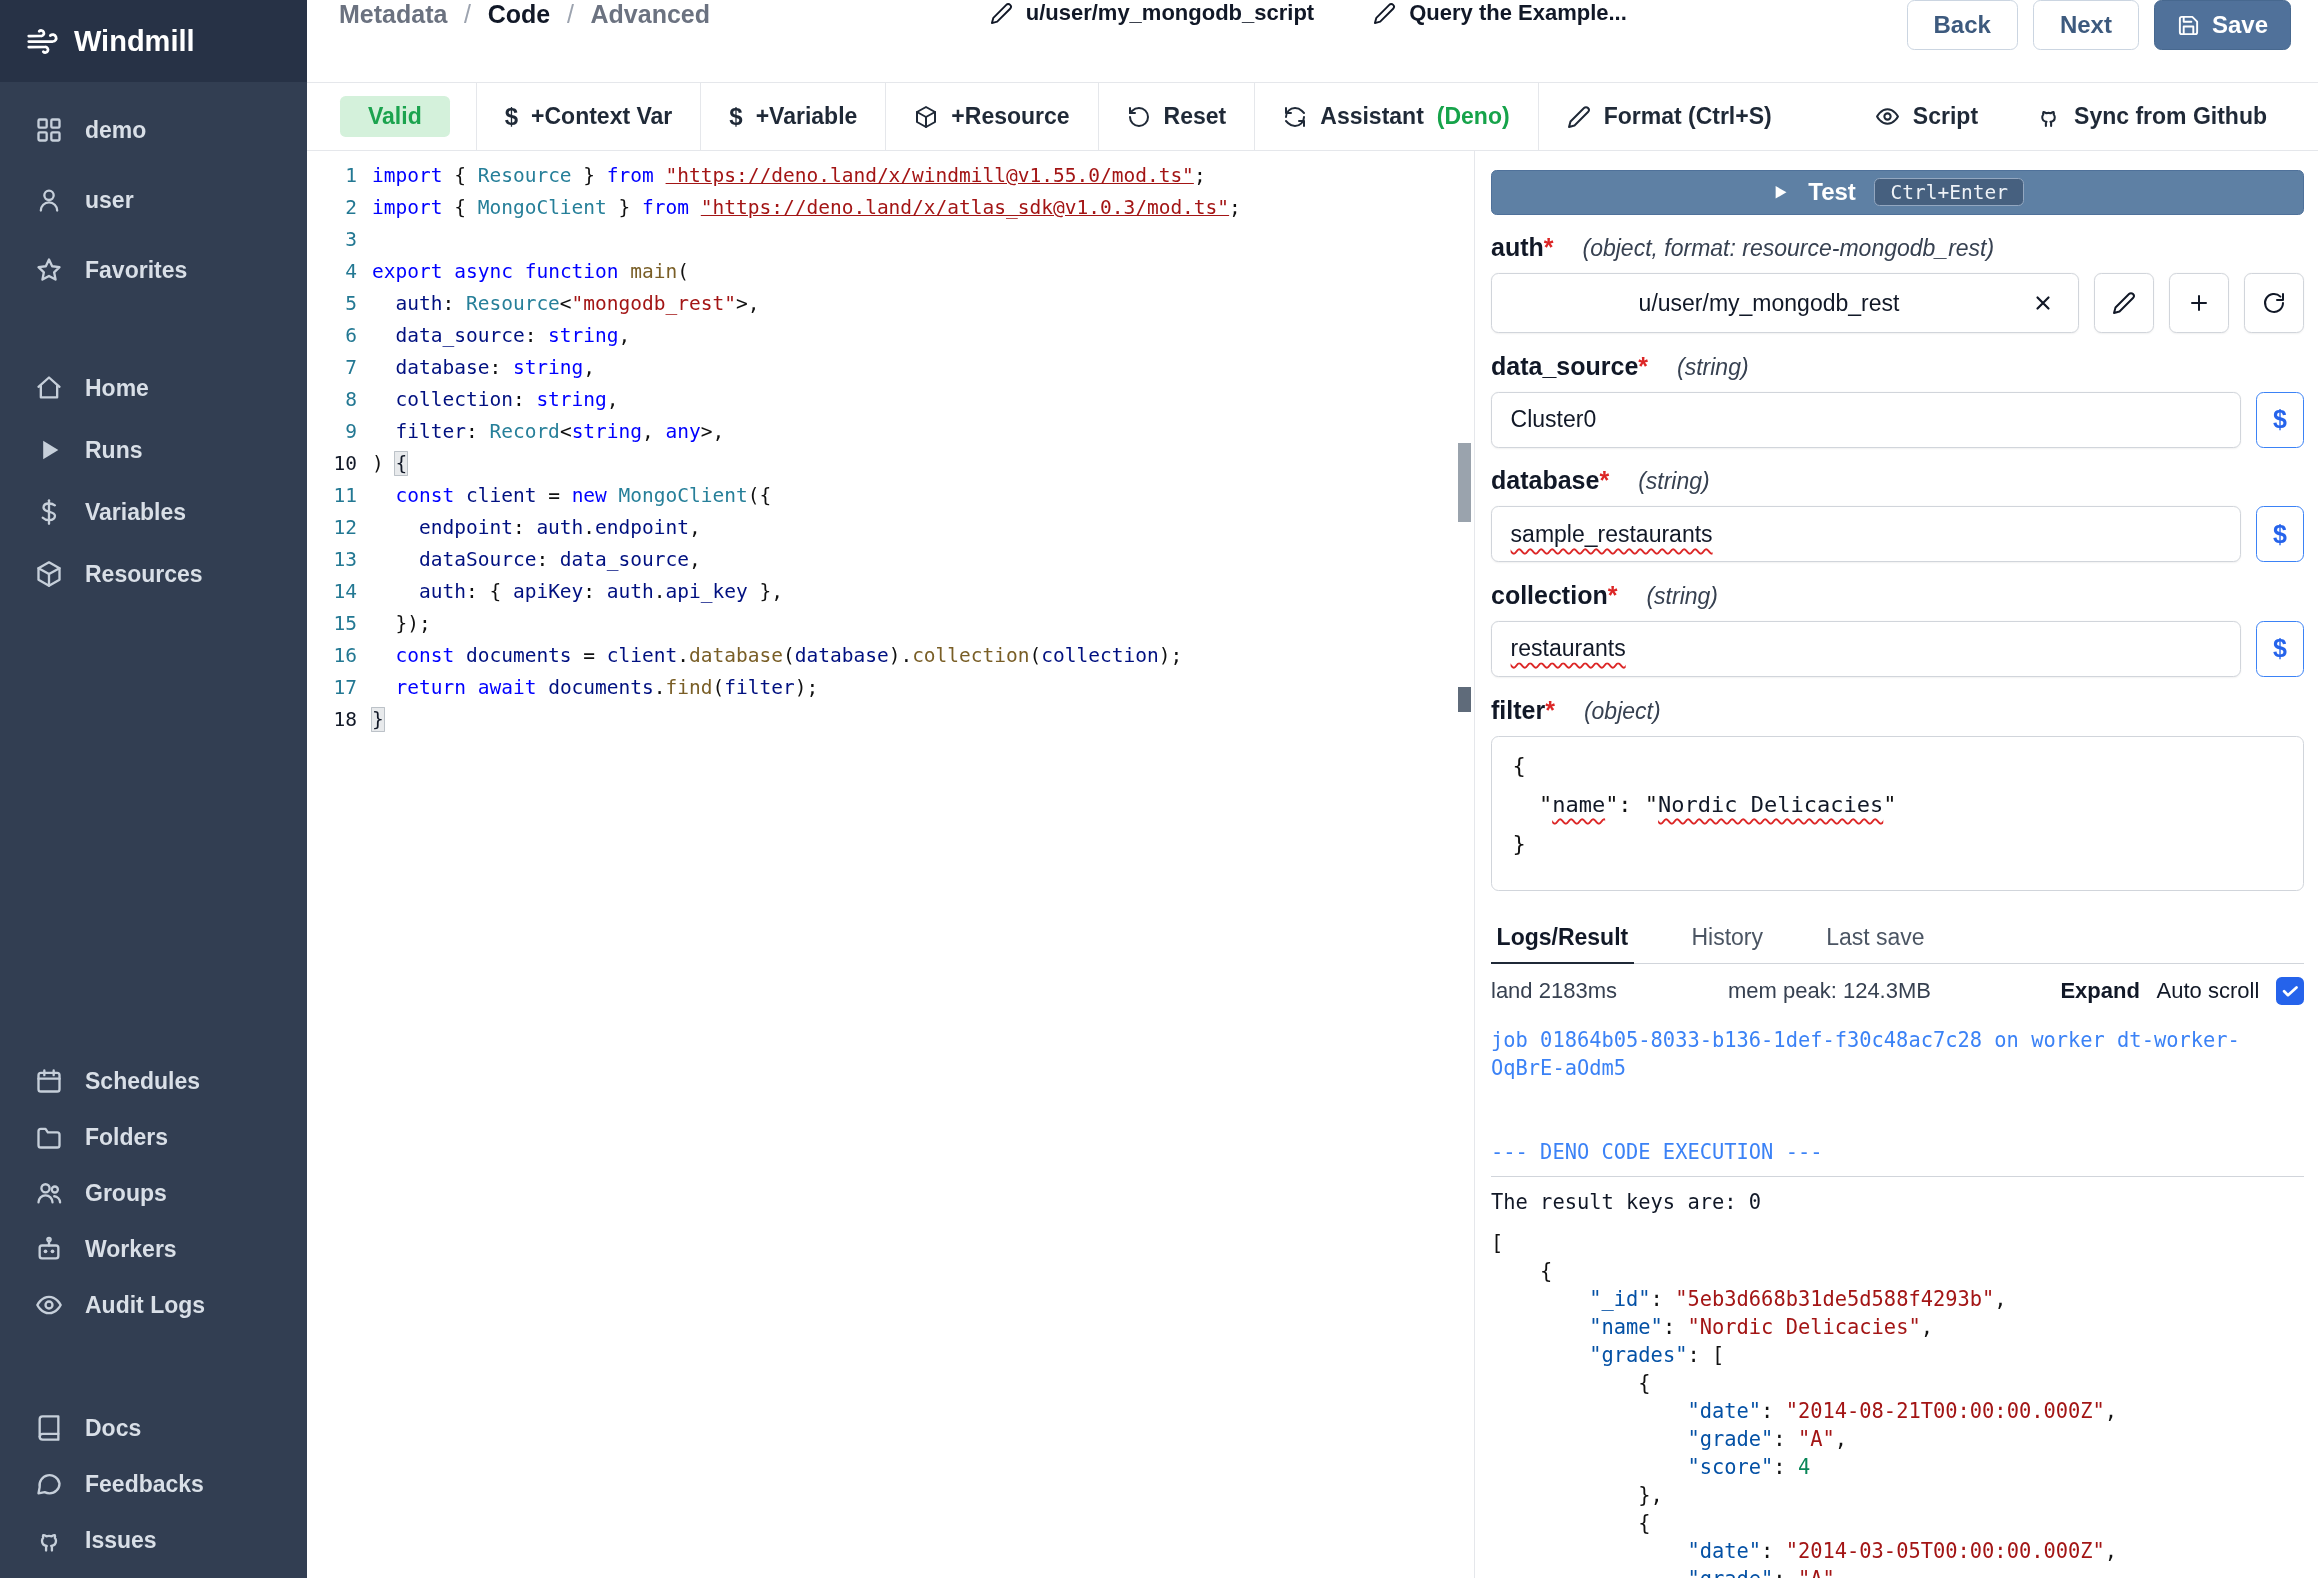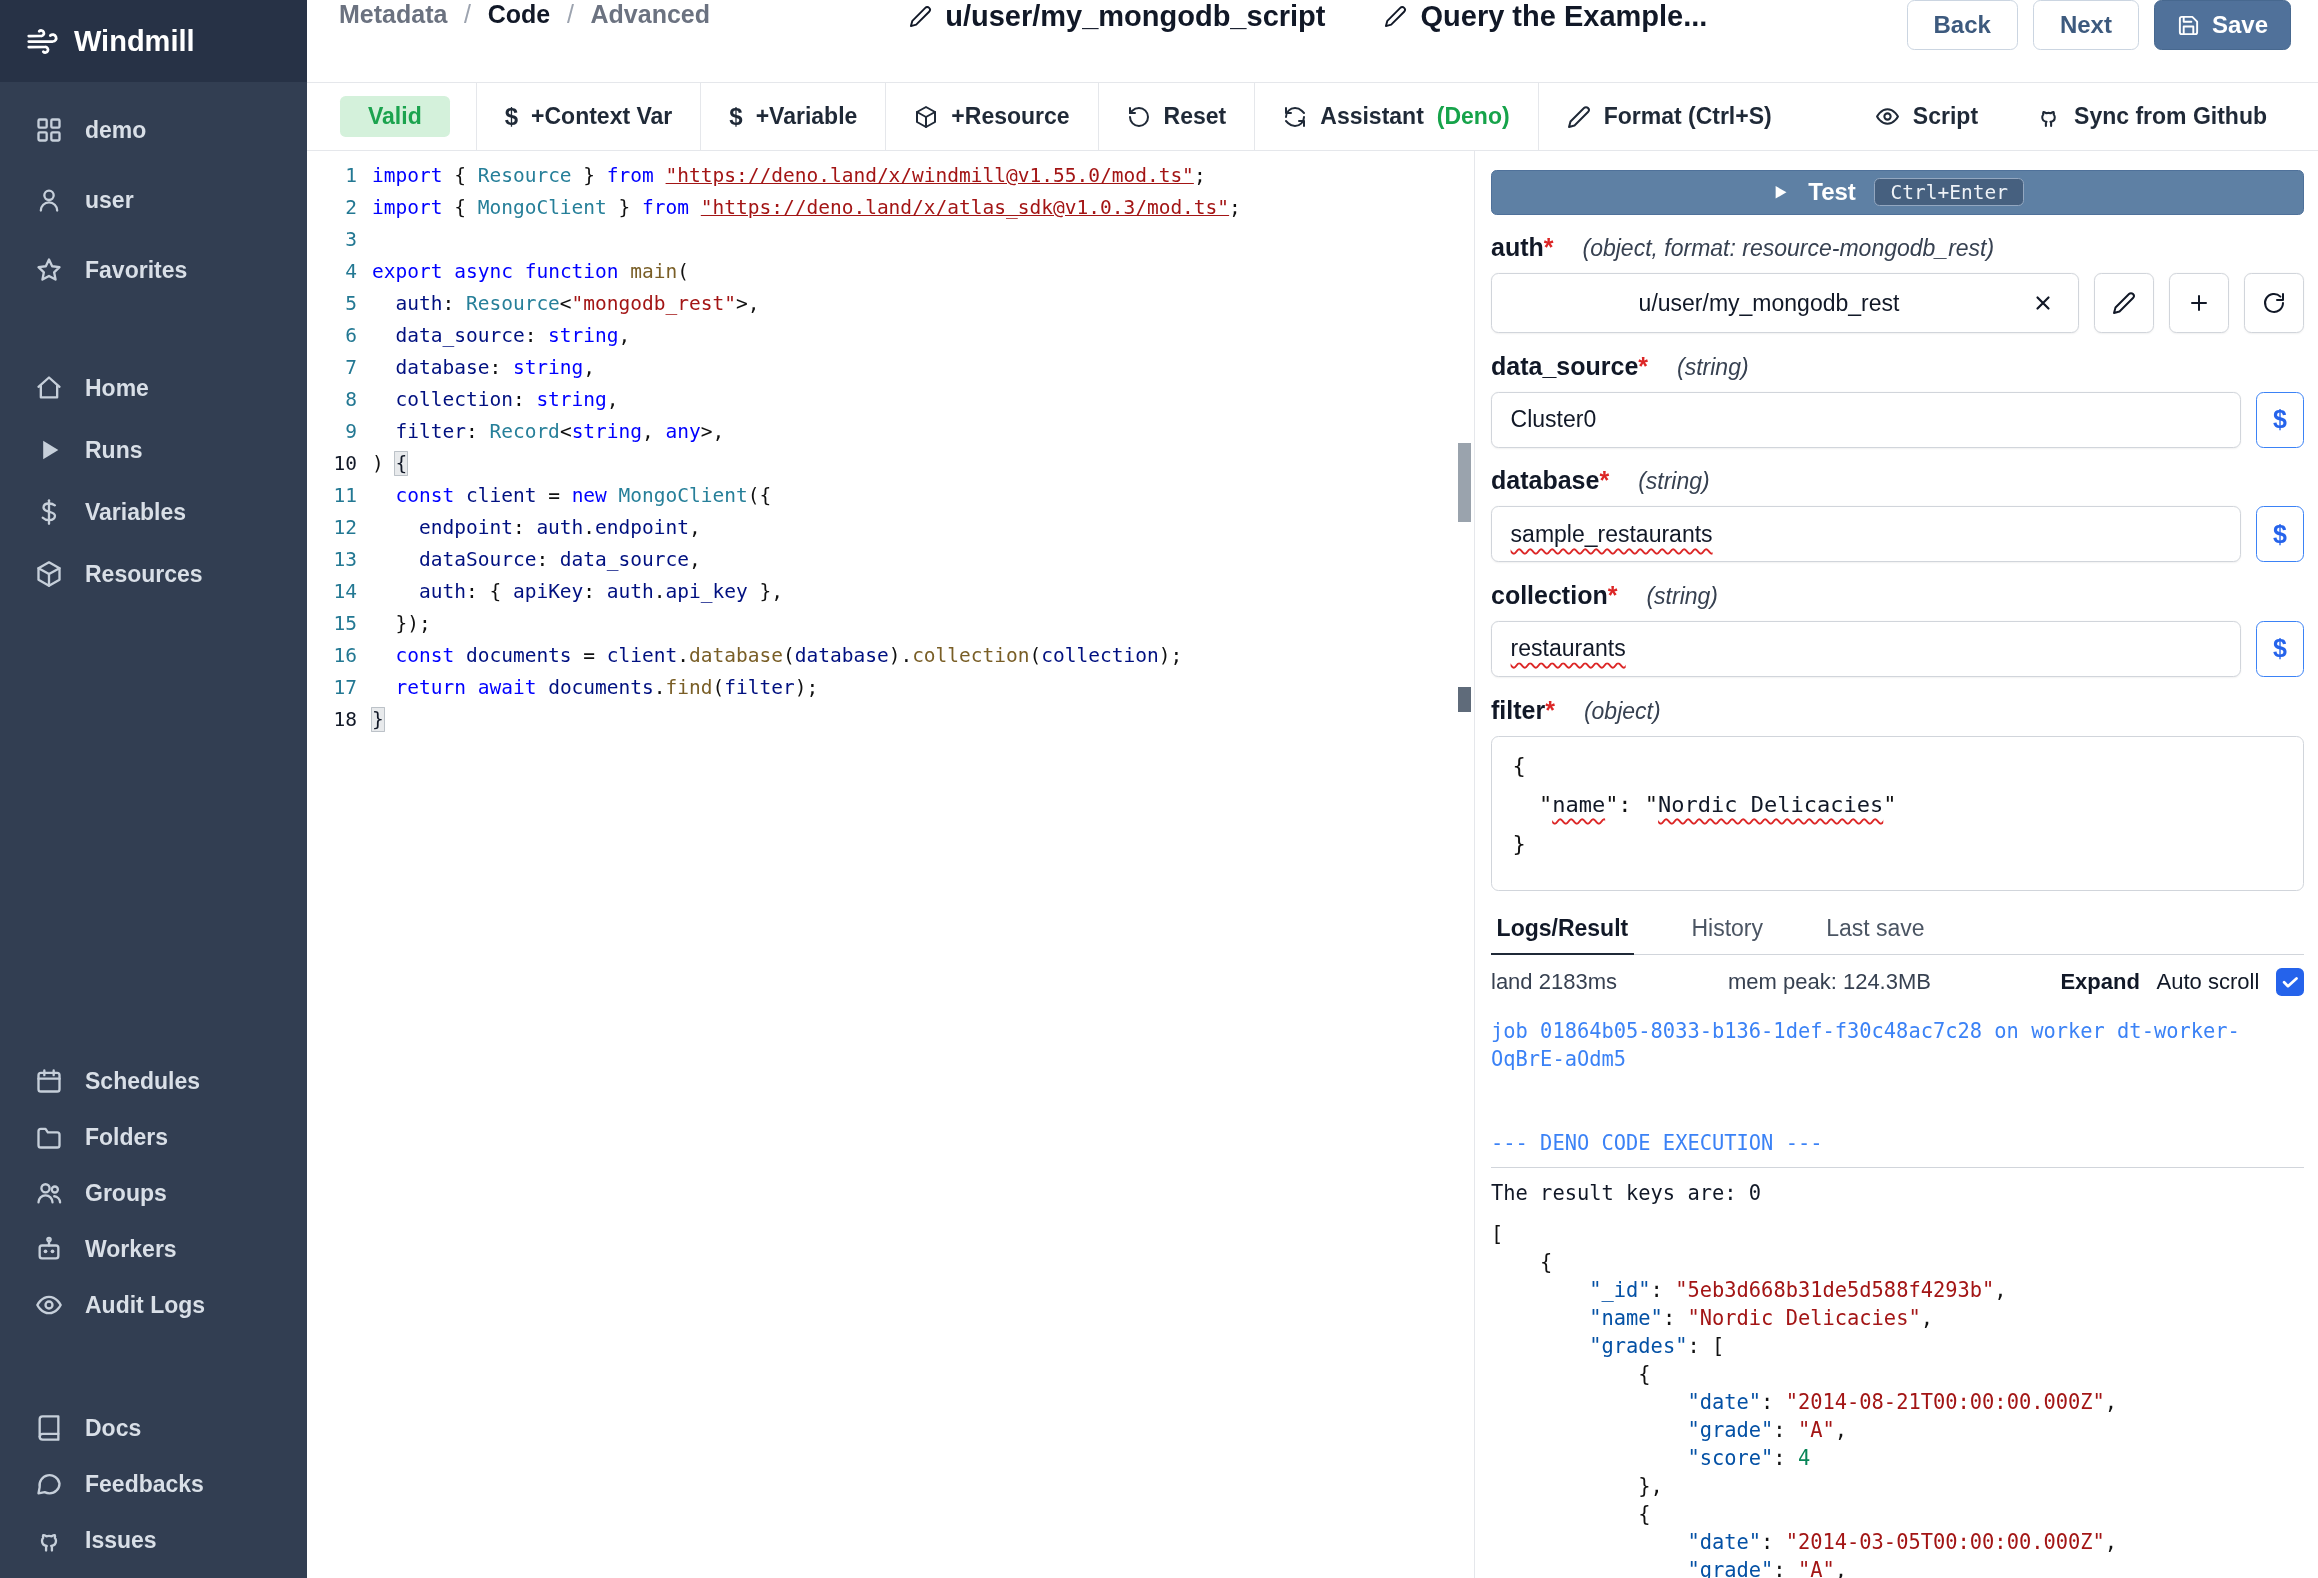--- a/index.html
+++ b/index.html
@@ -19,21 +19,21 @@
   .g-foot{margin-top:67px;padding-bottom:11px;} .g-foot .side-item{height:56px;}
 
   
   .main{flex:1;display:flex;flex-direction:column;min-width:0;}
   .header{height:82px;flex-shrink:0;border-bottom:0.9px solid #e5e7eb;display:flex;align-items:flex-start;padding:0 28px 0 32px;}
   .breadcrumb{display:flex;align-items:center;gap:16.7px;font-size:25px;}
   .crumb{color:#6b7280;font-weight:600;cursor:pointer;}
   .crumb.active{color:#111827;font-weight:700;}
   .crumb-sep{color:#9ca3af;}
   .header-center{flex:1;display:flex;justify-content:center;align-items:center;gap:59px;}
-  .header-field{display:flex;align-items:center;gap:13px;font-size:29px;font-weight:600;color:#111827;cursor:pointer;}
+  .header-field{display:flex;align-items:center;gap:13px;font-size:22px;font-weight:600;color:#111827;cursor:pointer;}
   .header-field svg{width:23px;height:23px;color:#111827;}
   .header-right{display:flex;align-items:center;gap:15px;}
   .btn-outline{background:#fff;border:0.9px solid #cbd5e1;border-radius:7.4px;padding:10.2px 26px;font-size:24px;font-weight:600;color:#3d5a7e;cursor:pointer;}
   .btn-save{background:#50719a;border:0.9px solid #47688f;border-radius:7.4px;padding:10.2px 22px;font-size:24px;font-weight:600;color:#fff;display:flex;align-items:center;gap:12px;cursor:pointer;}
   .btn-save svg{width:23px;height:23px;}
 
   .toolbar{height:67px;flex-shrink:0;border-bottom:0.9px solid #e5e7eb;display:flex;align-items:stretch;}
   .valid{align-self:center;margin:0 26px 0 33px;background:#d4f1db;color:#1ba34e;font-size:23px;font-weight:600;padding:7.4px 28px;border-radius:5.6px;}
   .tb-btn{display:flex;align-items:center;gap:13px;padding:0 28px;font-size:23px;font-weight:600;color:#1f2937;border-left:0.9px solid #e5e7eb;cursor:pointer;white-space:nowrap;}
   .tb-btn svg{width:24px;height:24px;}
@@ -75,21 +75,21 @@
   .icon-btn{width:58px;height:58px;flex-shrink:0;background:#fff;border:0.9px solid #d1d5db;border-radius:7.4px;box-shadow:0 0.9px 1.9px rgba(0,0,0,.06);display:flex;align-items:center;justify-content:center;color:#111827;cursor:pointer;}
   .icon-btn svg{width:24px;height:24px;}
   .clear-x{width:32px;height:32px;display:flex;align-items:center;justify-content:center;cursor:pointer;color:#111827;}
   .clear-x svg{width:22px;height:22px;stroke-width:2.4;}
   .val-row{margin-top:11px;display:flex;gap:15px;}
   .text-input{flex:1;height:54px;border:0.9px solid #d1d5db;border-radius:7.4px;box-shadow:0 0.9px 1.9px rgba(0,0,0,.06);display:flex;align-items:center;padding:0 18.6px;font-size:23px;cursor:text;background:#fff;}
   .dollar-btn{width:46px;height:54px;flex-shrink:0;background:#fff;border:0.9px solid #3b82f6;border-radius:7.4px;color:#2563eb;font-size:25px;font-weight:700;display:flex;align-items:center;justify-content:center;cursor:pointer;}
   .filter-box{margin-top:11px;height:135px;flex-shrink:0;border:0.9px solid #d1d5db;border-radius:7.4px;padding:9.3px 20.4px;font-family:"DejaVu Sans Mono",monospace;font-size:22px;line-height:39px;color:#111827;cursor:text;}
   .filter-box .f-line{white-space:pre;}
 
-  .tabs{margin-top:16px;flex-shrink:0;display:flex;border-bottom:0.9px solid #d1d5db;}
+  .tabs{margin-top:25px;flex-shrink:0;display:flex;border-bottom:0.9px solid #d1d5db;}
   .tab{padding:7.4px 5.6px 11px;margin-right:52px;font-size:23px;color:#4b5563;cursor:pointer;}
   .tab.active{color:#111827;font-weight:600;border-bottom:2.8px solid #1f2937;margin-bottom:-0.9px;}
   .meta{margin-top:11px;height:33px;flex-shrink:0;display:flex;align-items:center;font-size:22px;color:#374151;}
   .meta-mem{margin-left:111px;}
   .meta-right{margin-left:auto;display:flex;align-items:center;gap:16.7px;}
   .expand{font-weight:700;color:#111827;cursor:pointer;}
   .autoscroll{color:#111827;}
   .checkbox{width:28px;height:28px;background:#2563eb;border-radius:5.6px;display:flex;align-items:center;justify-content:center;cursor:pointer;}
   .checkbox svg{width:18.6px;height:18.6px;stroke:#fff;stroke-width:3.5;}
   .logs{margin-top:18.6px;font-family:"DejaVu Sans Mono",monospace;font-size:20.4px;line-height:28px;color:#3b82f6;}

